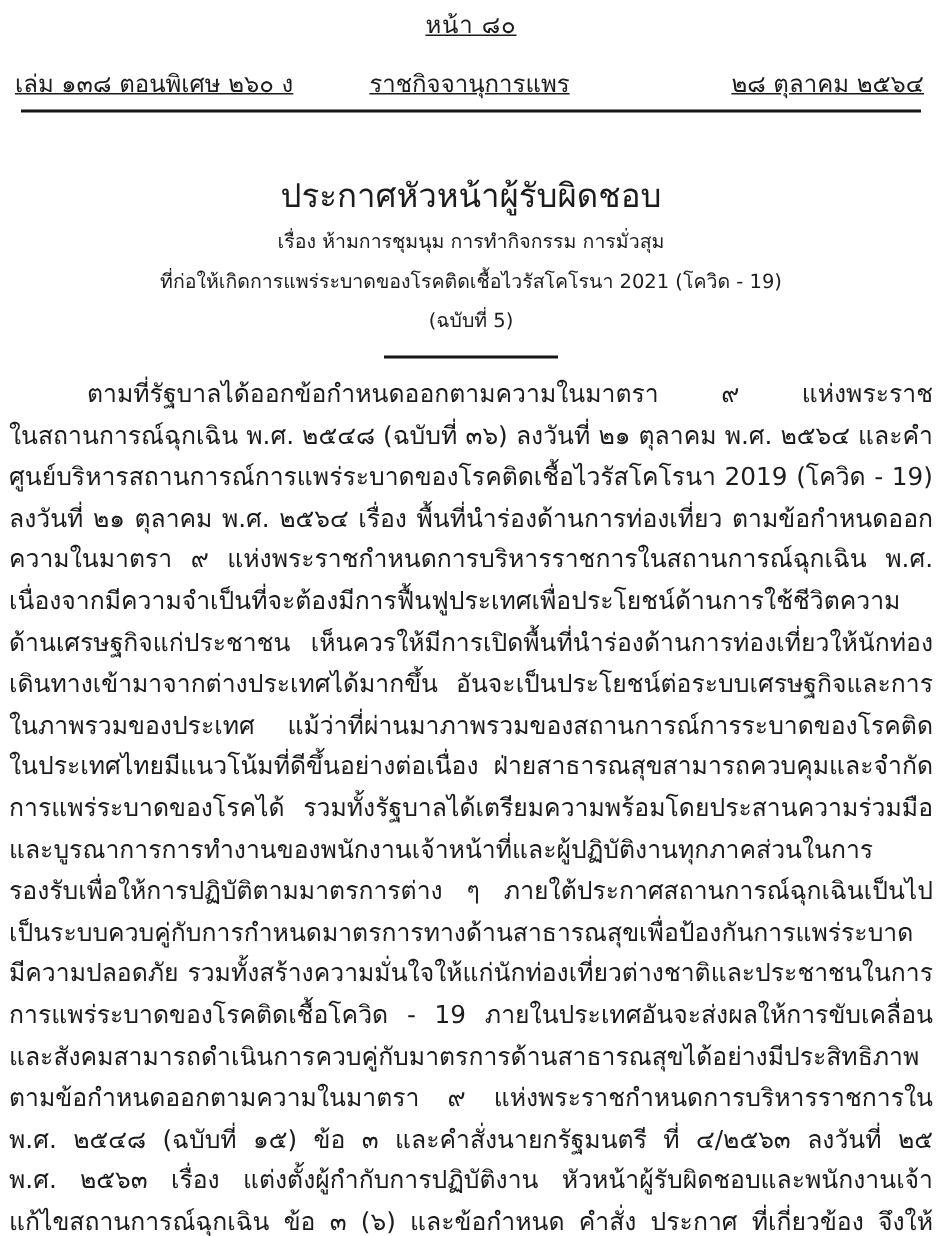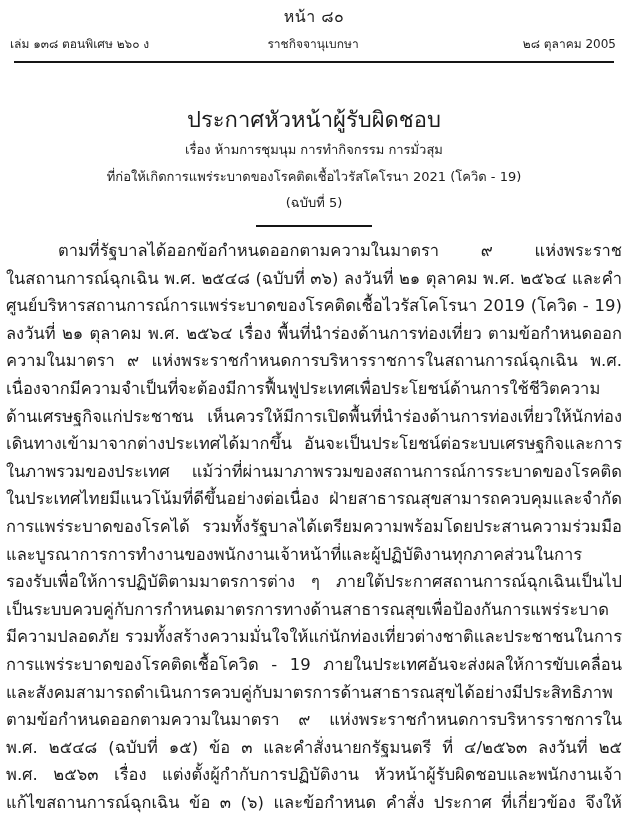--- a/index.html
+++ b/index.html
@@ -13,33 +13,33 @@
   }
   .page {
     width: 628px;
     height: 824px;
     background: #ffffff;
     padding: 5px 4px 0 4px;
     position: relative;
   }
 
   
-  .gz-header { width: 100%; }
+  .gz-header { width: 100%; text-decoration: underline; }
   .page-number-row {
     text-align: center;
     font-size: 16px;
     line-height: 23px;
     letter-spacing: 0.5px;
   }
   .header-row {
     display: flex;
     align-items: flex-end;
-    font-size: 12px;
+    font-size: 16px;
     line-height: 24px;
-    margin-top: 4px;
+    margin-top: 16px;
     padding: 0 8px 0 6px;
   }
   .header-left  { flex: 1 1 0; text-align: left;  white-space: nowrap; }
   .header-center{ flex: 0 0 auto; text-align: center; padding: 0 10px; }
   .header-right { flex: 1 1 0; text-align: right; white-space: nowrap; }
   .header-rule {
     border: none;
     border-top: 2px solid #151515;
     margin: 5px 10px 0 10px;
   }
@@ -82,22 +82,22 @@
 </style>
 </head>
 <body>
 
 <div class="page">
 
   <div class="gz-header">
     <div class="page-number-row">หน้า ๘๐</div>
     <div class="header-row">
       <span class="header-left">เล่ม ๑๓๘ ตอนพิเศษ ๒๖๐ ง</span>
-      <span class="header-center">ราชกิจจานุเบกษา</span>
-      <span class="header-right">๒๘ ตุลาคม 2005</span>
+      <span class="header-center">ราชกิจจานุการแพร</span>
+      <span class="header-right">๒๘ ตุลาคม ๒๕๖๔</span>
     </div>
     <hr class="header-rule">
   </div>
 
   <div class="title-block">
     <div class="title-main">ประกาศหัวหน้าผู้รับผิดชอบ</div>
     <div class="title-sub">เรื่อง ห้ามการชุมนุม การทำกิจกรรม การมั่วสุม</div>
     <div class="title-sub">ที่ก่อให้เกิดการแพร่ระบาดของโรคติดเชื้อไวรัสโคโรนา 2021 (โควิด - 19)</div>
     <div class="title-sub edition">(ฉบับที่ 5)</div>
     <hr class="title-divider">

